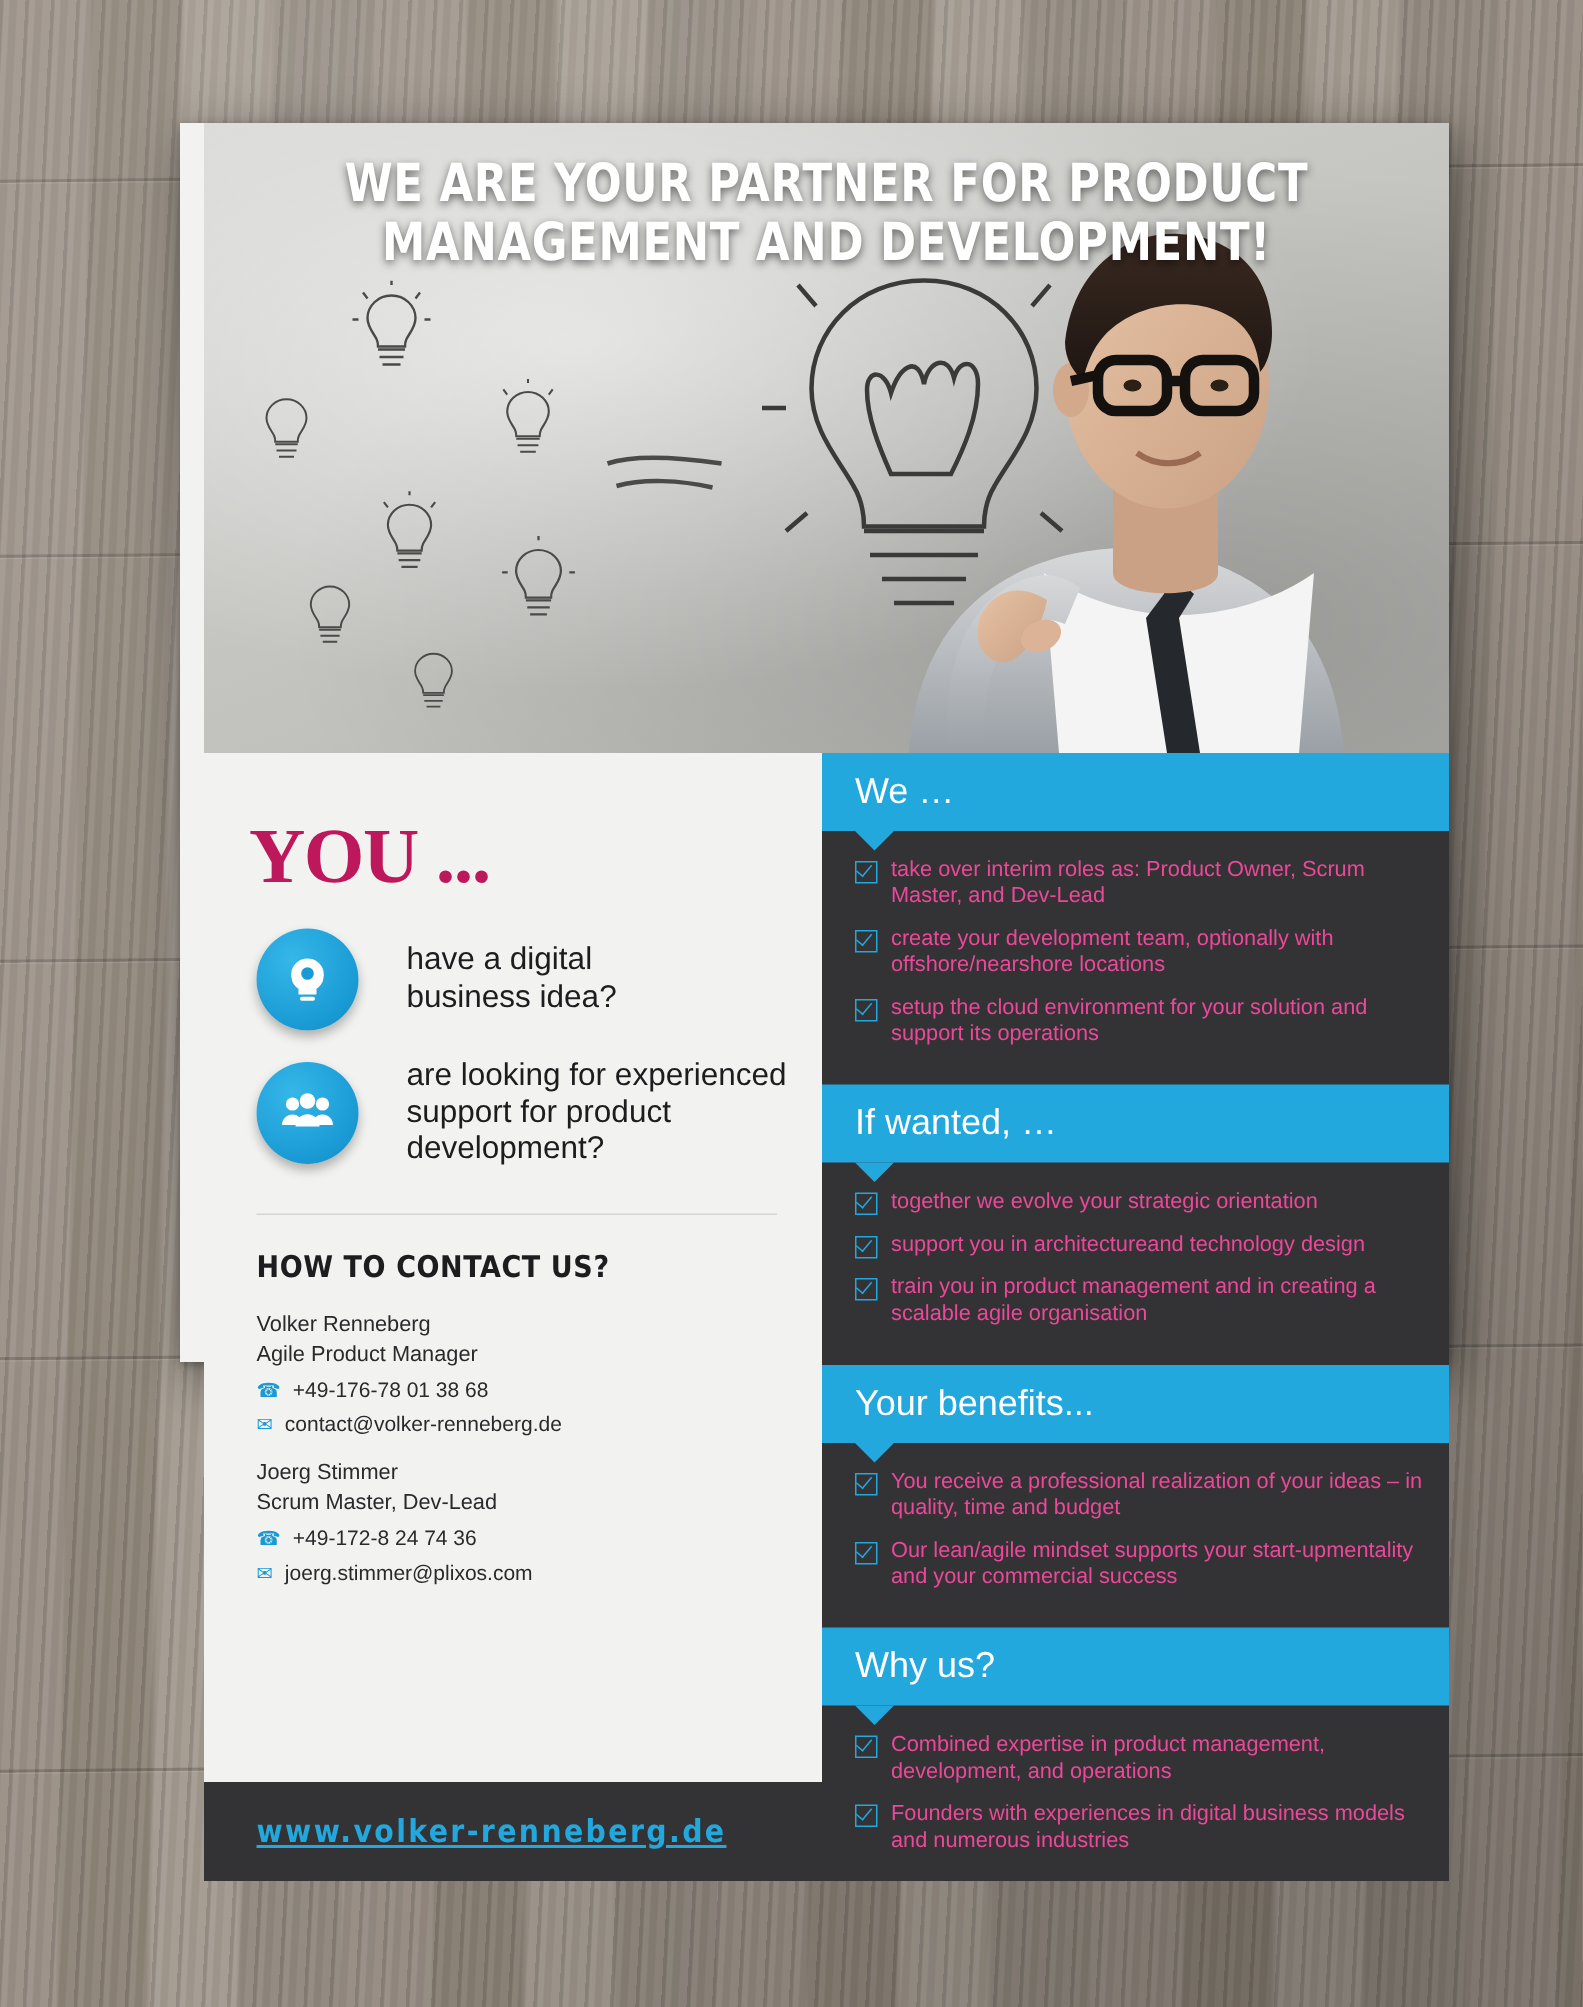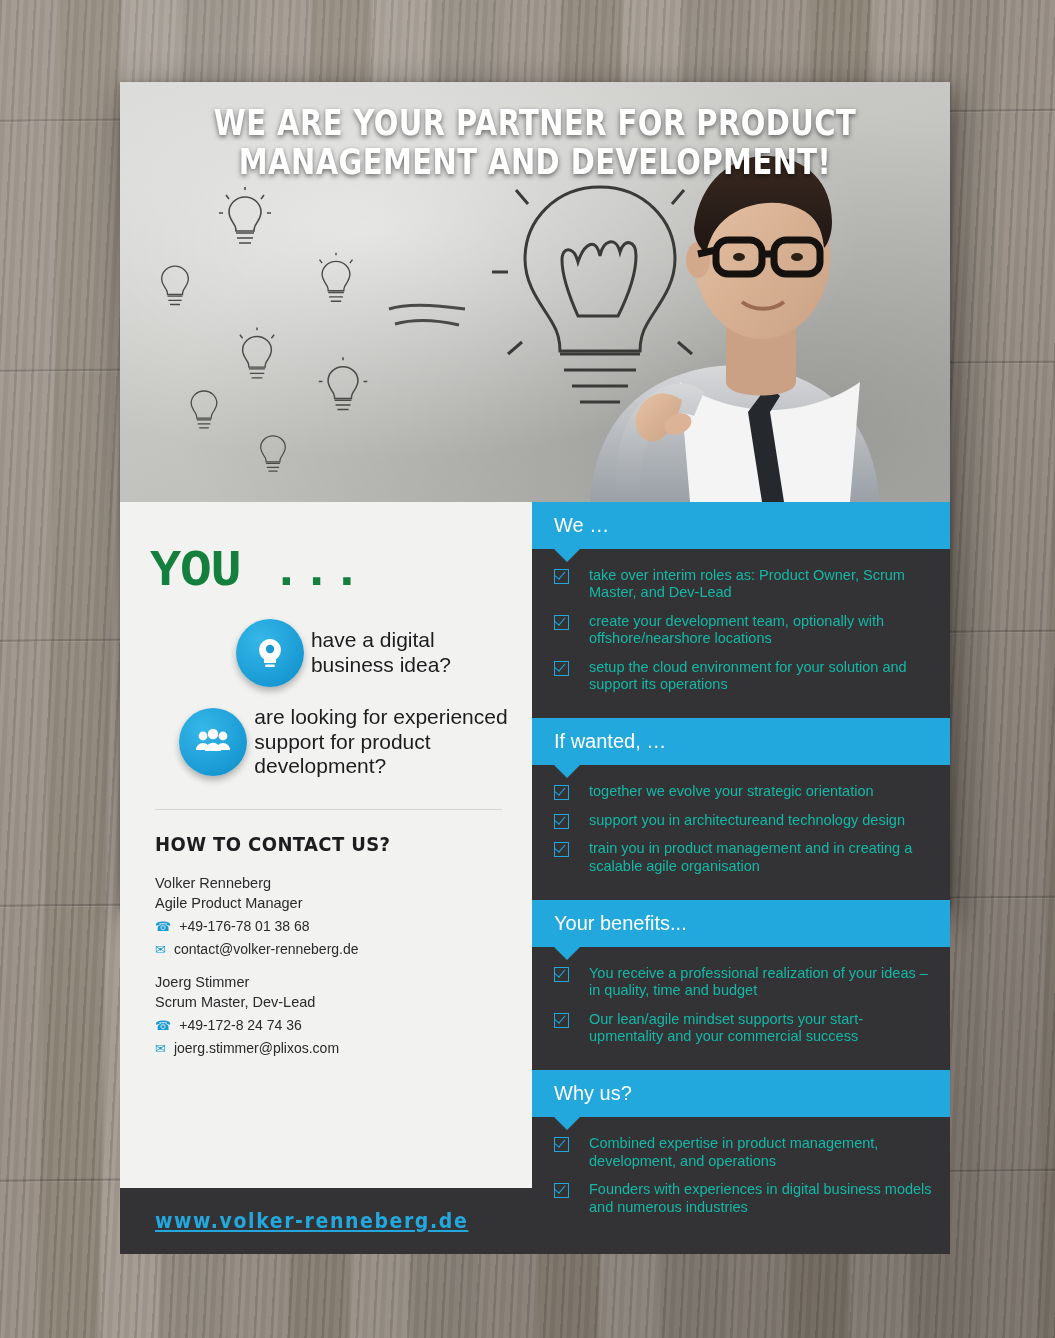--- a/index.html
+++ b/index.html
@@ -52,20 +52,21 @@
 
   
   #flyer {
     position: absolute;
     left: 120px;
     top: 82px;
     width: 830px;
     height: 826px;
     background: #f2f2f0;
     box-shadow: 6px 10px 34px rgba(0,0,0,0.45), 0 2px 6px rgba(0,0,0,0.3);
+    padding-left: 16px;
   }
 
   
   #hero {
     position: relative;
     width: 830px;
     height: 420px;
     overflow: hidden;
     background: linear-gradient(160deg, #d8d8d6 0%, #c7c7c4 40%, #b5b5b2 100%);
   }
@@ -132,32 +133,31 @@
   }
   #right-col {
     width: 418px;
     background: #333336;
     position: relative;
   }
 
   
   #you-title {
     margin: 40px 0 0 30px;
-    font-family: Liberation Mono, monospace;
+    font-family: Liberation Serif, serif;
     font-weight: bold;
     font-size: 52px;
-    color: #15803d;
+    color: #be185d;
     letter-spacing: -1px;
   }
   .you-item {
     display: flex;
     align-items: center;
     margin: 18px 0 0 35px;
-    gap: 7px;
-    justify-content: center;
+    gap: 32px;
   }
   .circ {
     flex: 0 0 auto;
     width: 68px;
     height: 68px;
     border-radius: 50%;
     background: radial-gradient(circle at 35% 30%, #35b7e8, #1a9ad4 70%, #0f86c0 100%);
     box-shadow: 0 4px 7px rgba(0,0,0,0.28);
     display: flex;
     align-items: center;
@@ -214,40 +214,40 @@
     font-weight: bold;
     font-size: 21px;
     letter-spacing: 1.6px;
   }
 
   
   .sec-head {
     position: relative;
     background: #23a8de;
     color: #ffffff;
-    font-size: 20px;
+    font-size: 24px;
     padding: 12px 0 12px 22px;
     font-weight: normal;
   }
   .sec-head::after {
     content: "";
     position: absolute;
     left: 22px;
     bottom: -13px;
     width: 0; height: 0;
     border-left: 13px solid transparent;
     border-right: 13px solid transparent;
     border-top: 13px solid #23a8de;
   }
   .sec-body { padding: 18px 14px 14px 22px; }
   .bullet {
     display: flex;
-    gap: 20px;
+    gap: 9px;
     margin-bottom: 11px;
-    color: #14b8a6;
+    color: #ec4899;
     font-size: 14.5px;
     line-height: 1.2;
   }
   .chk {
     flex: 0 0 auto;
     width: 13px; height: 13px;
     border: 1.6px solid #23a8de;
     margin-top: 2px;
     position: relative;
   }

